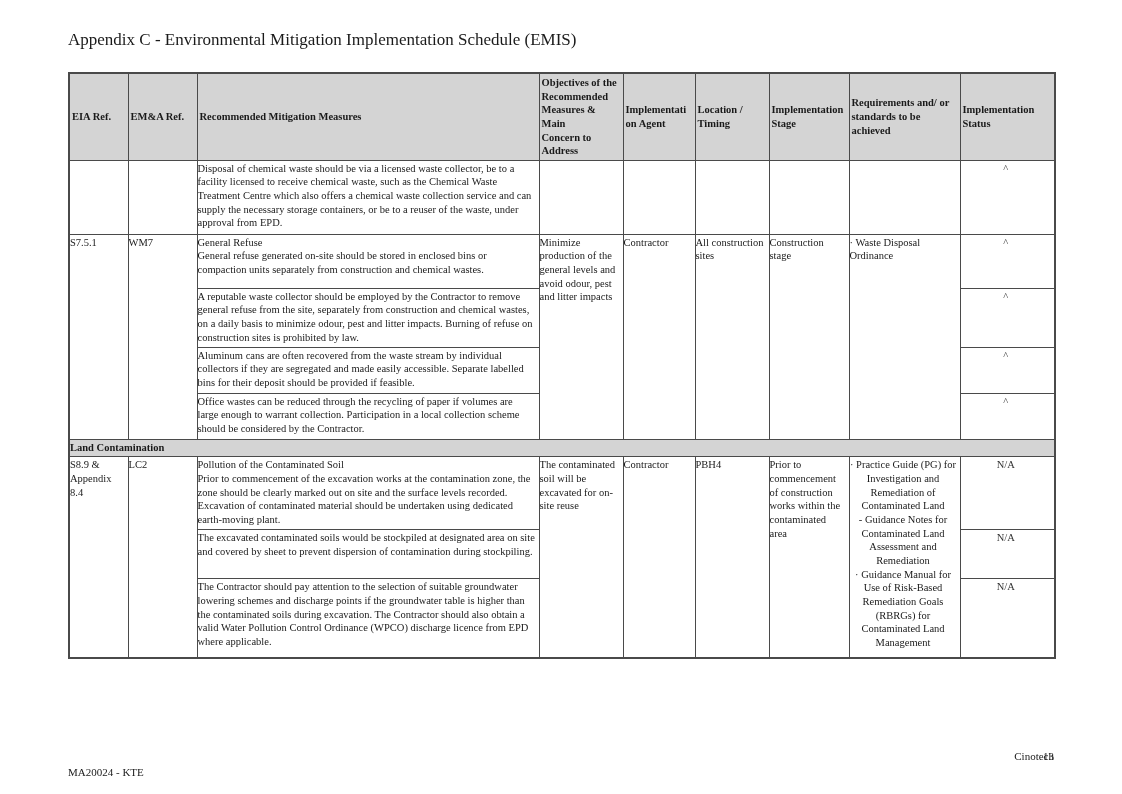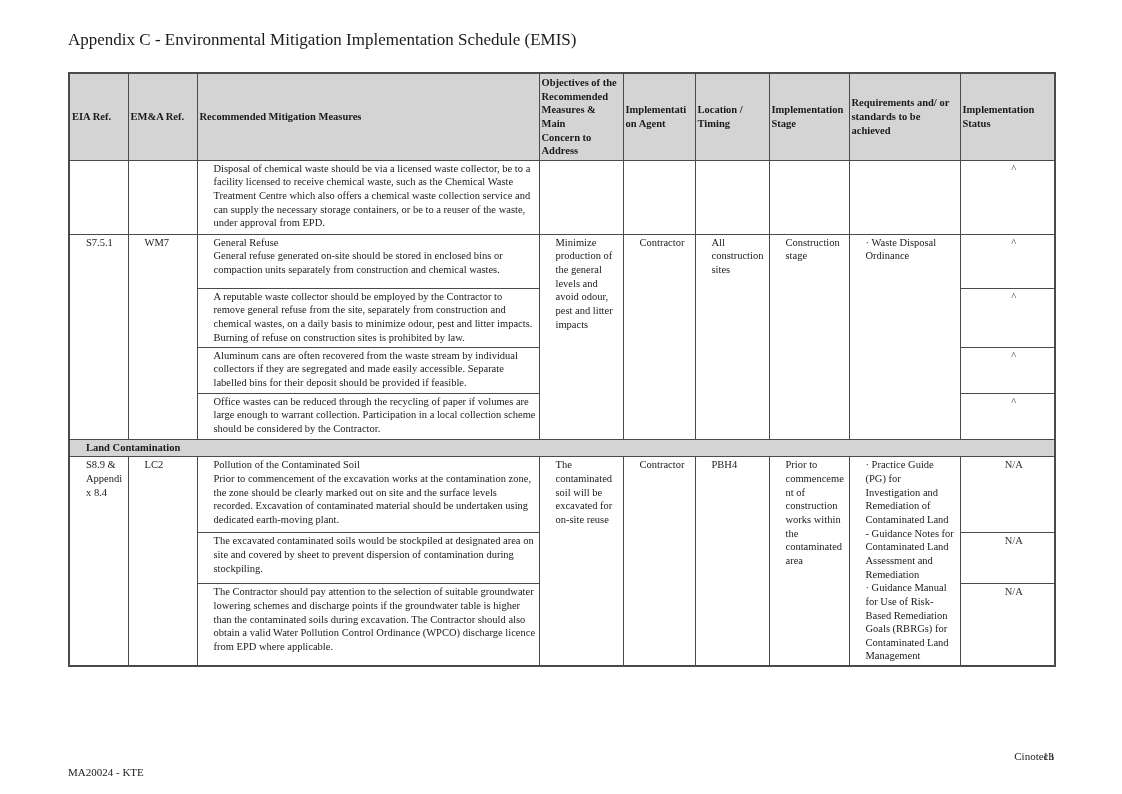--- a/index.html
+++ b/index.html
@@ -18,21 +18,21 @@
     position: absolute; left: 68px; top: 72px;
     width: 986px;
     border-collapse: collapse;
     table-layout: fixed;
     border: 2px solid #4a4a4a;
   }
   table.emis th, table.emis td {
     border: 1px solid #4a4a4a;
     font-size: 10.5px;
     line-height: 1.3;
-    padding: 1px 3px 2px 16px;
+    padding: 1px 3px 2px 0;
     vertical-align: top;
     overflow: hidden;
     word-wrap: break-word;
   }
   table.emis th {
     background: #d4d4d4;
     font-weight: bold;
     text-align: left;
     vertical-align: middle;
     white-space: pre-line;
@@ -43,21 +43,21 @@
   td.measure { text-align: left; }
   .m-title { display: block; }
   td.status { text-align: center; font-size: 10px; color: #333; line-height: 1.1; }
   td.section-band {
     background: #d4d4d4;
     font-weight: bold;
     text-align: left;
     vertical-align: middle;
     padding: 0 3px;
   }
-  td.pre { white-space: pre-line; }
+  td.pre { white-space: pre-line; text-align: center; }
   .footer { position: absolute; left: 68px; top: 750px; width: 986px; font-size: 11px; }
   .footer .f-left  { position: absolute; left: 0; top: 16px; text-align: center; }
   .footer .f-center{ position: absolute; left: 0; top: 0; width: 986px; text-align: right; }
   .footer .f-right { position: absolute; right: 0; top: 0; }
 </style>
 </head>
 <body>
 
 <div class="doc-title">Appendix C - Environmental Mitigation Implementation Schedule (EMIS)</div>
 

